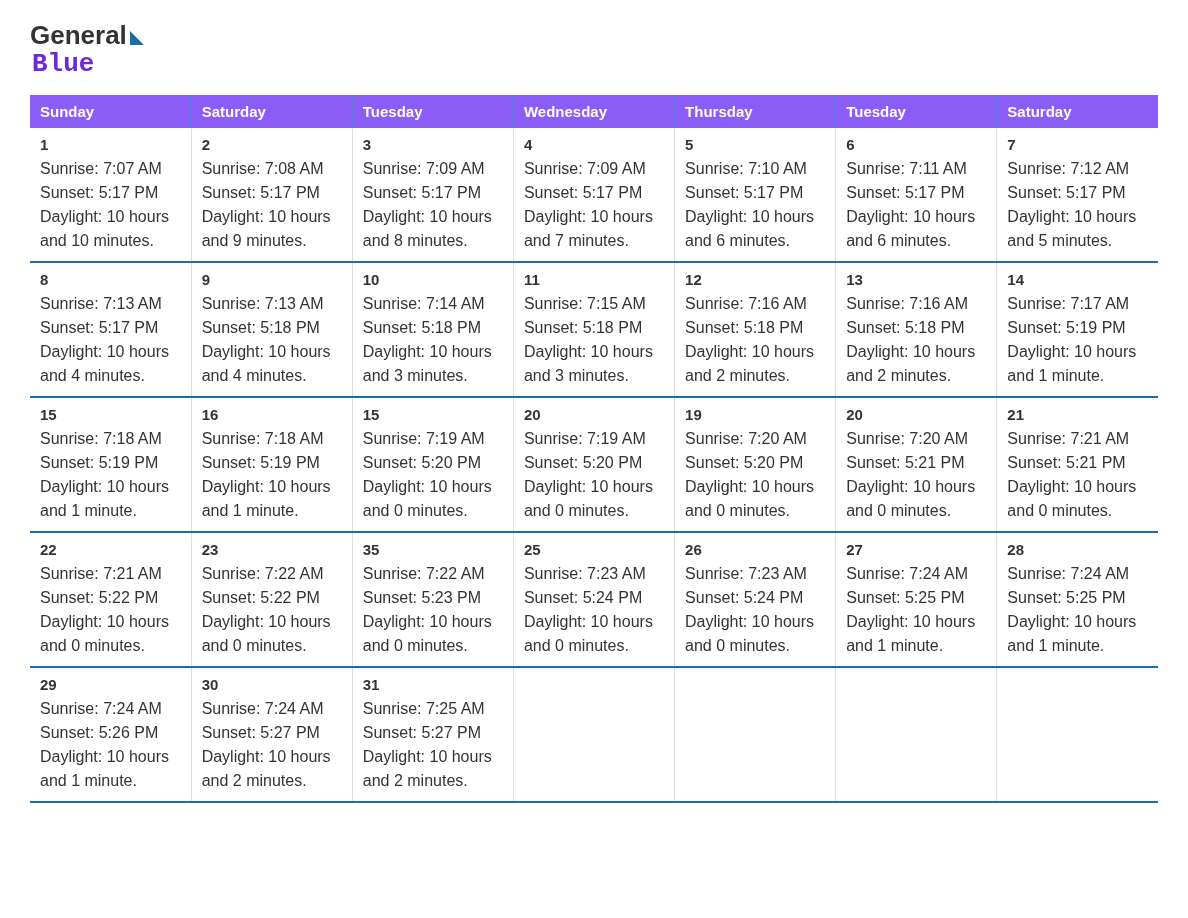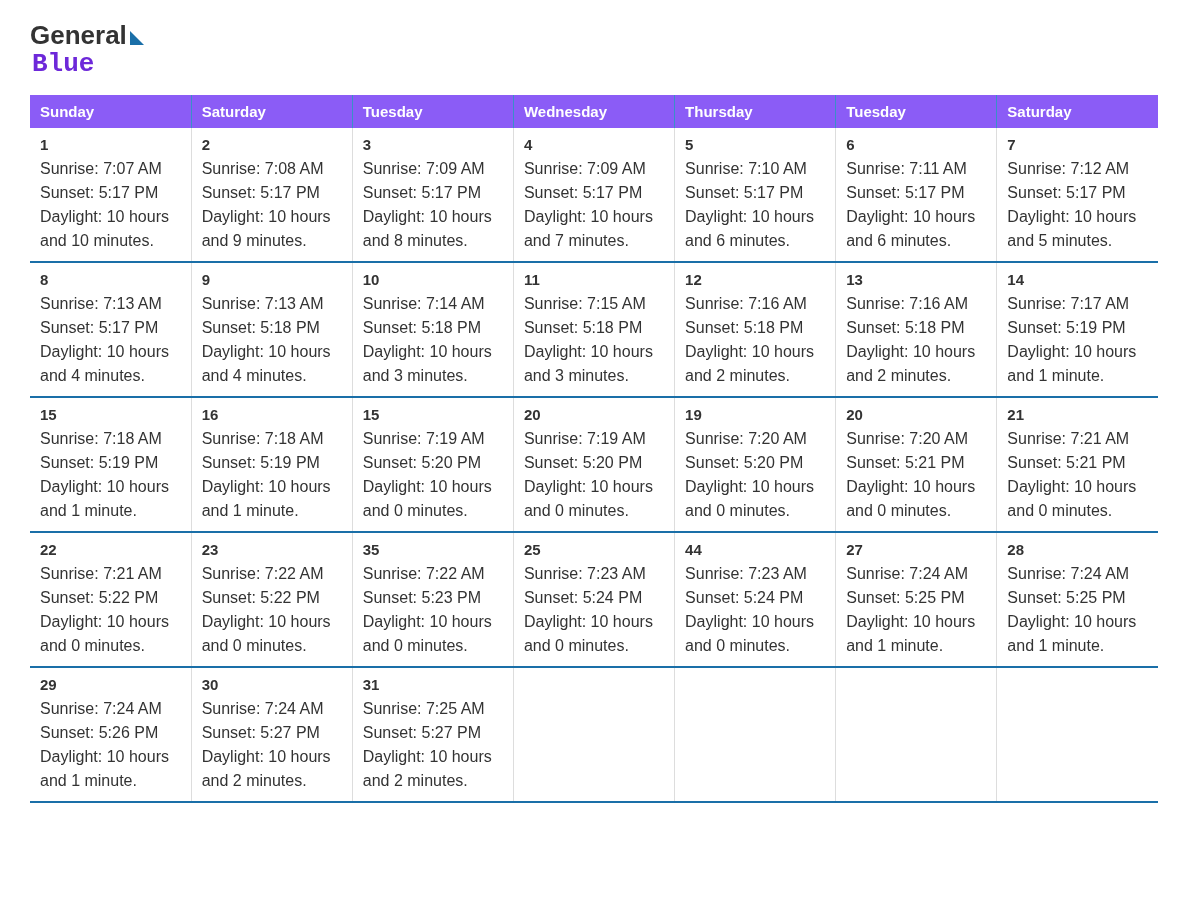--- a/index.html
+++ b/index.html
@@ -235,21 +235,21 @@
         </td>
         <td>
           <span class="day-num">35</span>
           <div class="day-info">Sunrise: 7:22 AM<br>Sunset: 5:23 PM<br>Daylight: 10 hours and 0 minutes.</div>
         </td>
         <td>
           <span class="day-num">25</span>
           <div class="day-info">Sunrise: 7:23 AM<br>Sunset: 5:24 PM<br>Daylight: 10 hours and 0 minutes.</div>
         </td>
         <td>
-          <span class="day-num">44</span>
+          <span class="day-num">26</span>
           <div class="day-info">Sunrise: 7:23 AM<br>Sunset: 5:24 PM<br>Daylight: 10 hours and 0 minutes.</div>
         </td>
         <td>
           <span class="day-num">27</span>
           <div class="day-info">Sunrise: 7:24 AM<br>Sunset: 5:25 PM<br>Daylight: 10 hours and 1 minute.</div>
         </td>
         <td>
           <span class="day-num">28</span>
           <div class="day-info">Sunrise: 7:24 AM<br>Sunset: 5:25 PM<br>Daylight: 10 hours and 1 minute.</div>
         </td>

